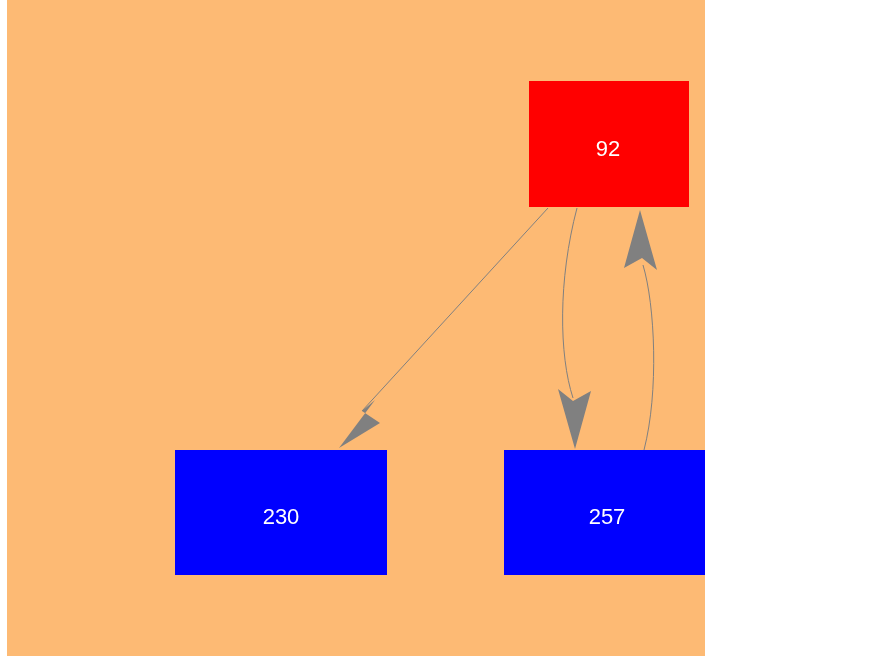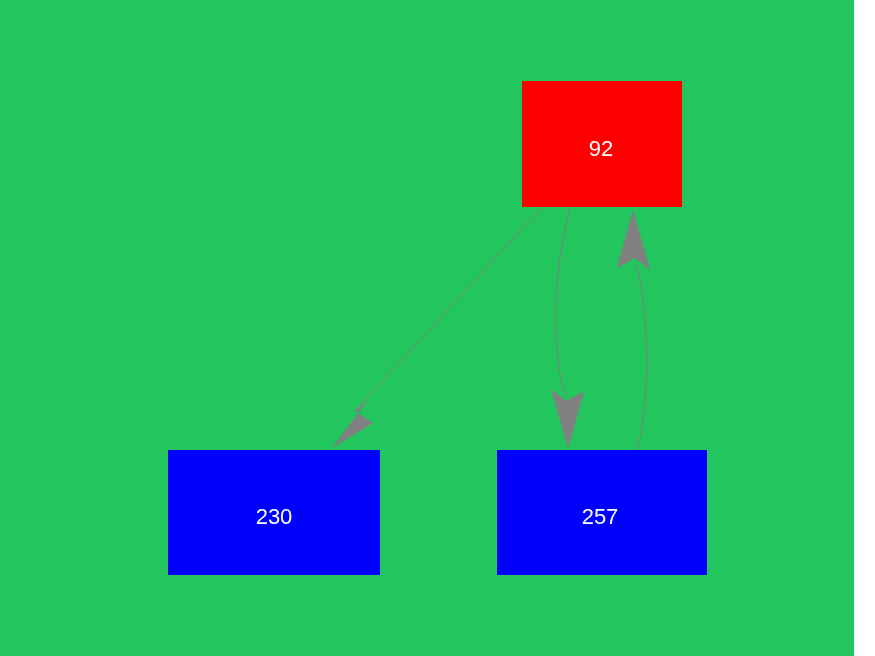--- a/index.html
+++ b/index.html
@@ -2,25 +2,26 @@
 <html><head>
 <meta charset="utf-8">
 <style>
   html, body {
     margin: 0;
     padding: 0;
     background: #ffffff;
   }
   #canvas {
     position: relative;
-    width: 854px;
+    width: 698px;
     height: 656px;
-    background: #22c55e;
+    background: #fdba74;
     overflow: hidden;
     font-family: "Liberation Sans", sans-serif;
+    margin-left: 7px;
   }
   #graph-svg {
     position: absolute;
     left: 0;
     top: 0;
     width: 875px;
     height: 656px;
   }
   .node-label {
     fill: #ffffff;

